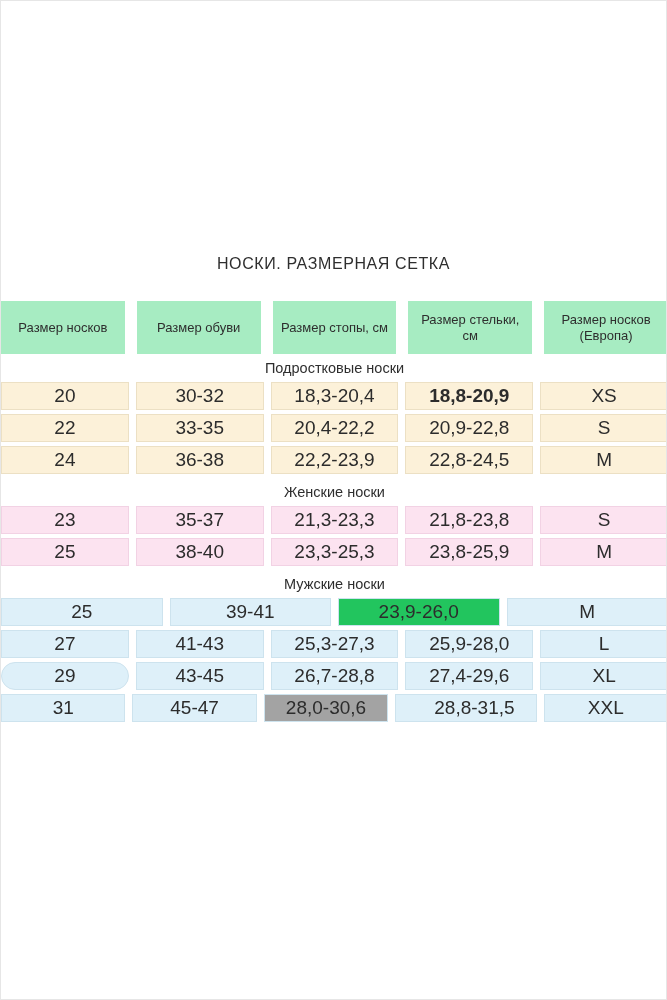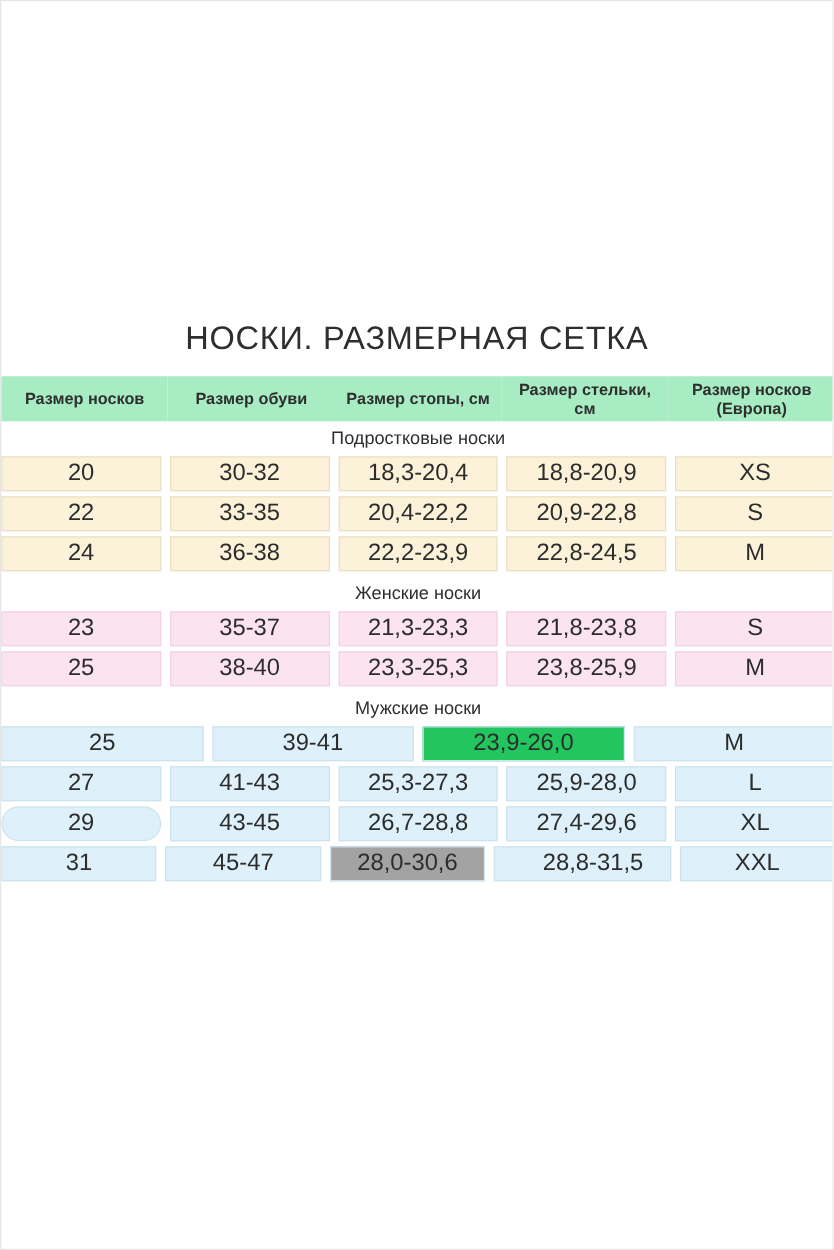--- a/index.html
+++ b/index.html
@@ -14,36 +14,35 @@
     color: #2e2e2e;
     overflow: hidden;
   }
   .title {
     position: absolute;
     top: 254px;
     left: 0;
     width: 100%;
     margin: 0;
     text-align: center;
-    font-size: 26px;
+    font-size: 16px;
     font-weight: 500;
     letter-spacing: 0.6px;
     color: #2e2e2e;
   }
   .size-table {
     position: absolute;
     top: 300px;
     left: 0;
     width: 667px;
   }
   .header-row {
     display: flex;
-    gap: 0;
-    height: 36px;
-    font-weight: bold;
+    gap: 12px;
+    height: 53px;
   }
   .cell {
     flex: 1 1 0;
     display: flex;
     align-items: center;
     justify-content: center;
     text-align: center;
     box-sizing: border-box;
     min-width: 0;
   }
@@ -84,21 +83,21 @@
         <div class="cell header-cell" style="background: rgb(167, 236, 194);">Размер стопы, см</div>
         <div class="cell header-cell" style="background: rgb(167, 236, 194);">Размер стельки, см</div>
         <div class="cell header-cell" style="background: rgb(167, 236, 194);">Размер носков (Европа)</div>
       </div>
     <div class="table-body">
         <div class="section-label">Подростковые носки</div>
         <div class="data-row">
           <div class="cell data-cell" style="background: rgb(252, 241, 217); border-color: rgb(236, 224, 196);">20</div>
           <div class="cell data-cell" style="background: rgb(252, 241, 217); border-color: rgb(236, 224, 196);">30-32</div>
           <div class="cell data-cell" style="background: rgb(252, 241, 217); border-color: rgb(236, 224, 196);">18,3-20,4</div>
-          <div class="cell data-cell" style="background: rgb(252, 241, 217); border-color: rgb(236, 224, 196);">18,8-20,9</div>
+          <div class="cell data-cell" style="background: rgb(252, 241, 217); border-color: rgb(236, 224, 196); font-weight: bold;">18,8-20,9</div>
           <div class="cell data-cell" style="background: rgb(252, 241, 217); border-color: rgb(236, 224, 196);">XS</div>
         </div>
         <div class="data-row">
           <div class="cell data-cell" style="background: rgb(252, 241, 217); border-color: rgb(236, 224, 196);">22</div>
           <div class="cell data-cell" style="background: rgb(252, 241, 217); border-color: rgb(236, 224, 196);">33-35</div>
           <div class="cell data-cell" style="background: rgb(252, 241, 217); border-color: rgb(236, 224, 196);">20,4-22,2</div>
           <div class="cell data-cell" style="background: rgb(252, 241, 217); border-color: rgb(236, 224, 196);">20,9-22,8</div>
           <div class="cell data-cell" style="background: rgb(252, 241, 217); border-color: rgb(236, 224, 196);">S</div>
         </div>
         <div class="data-row">

